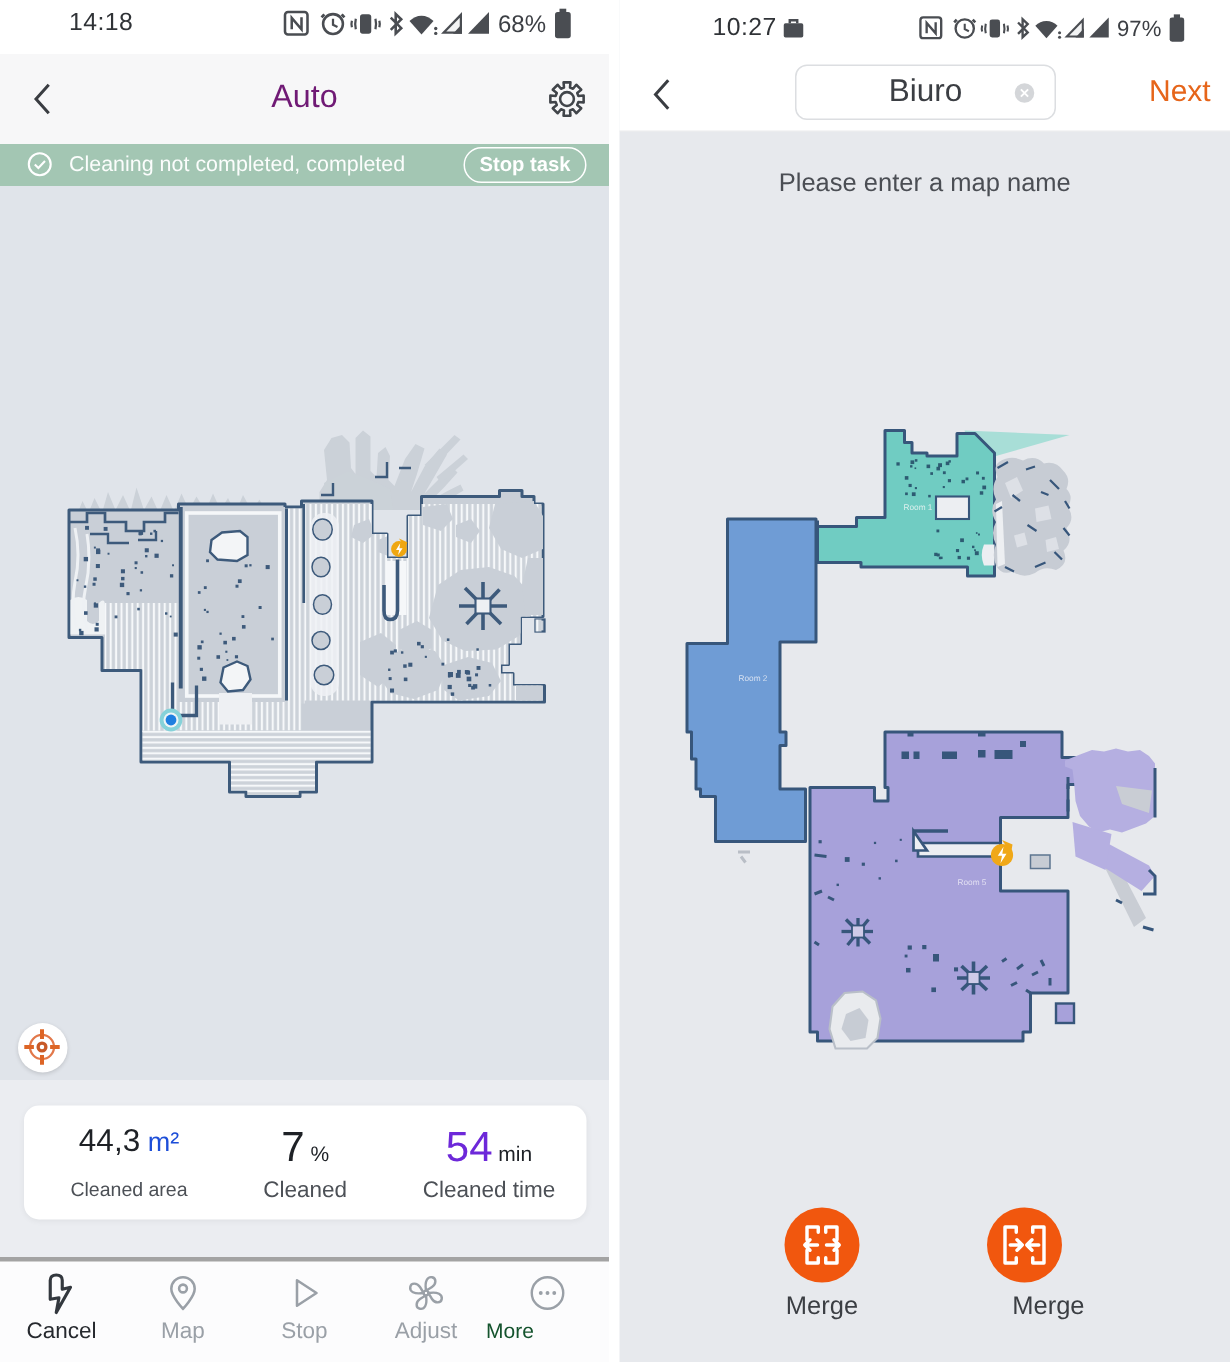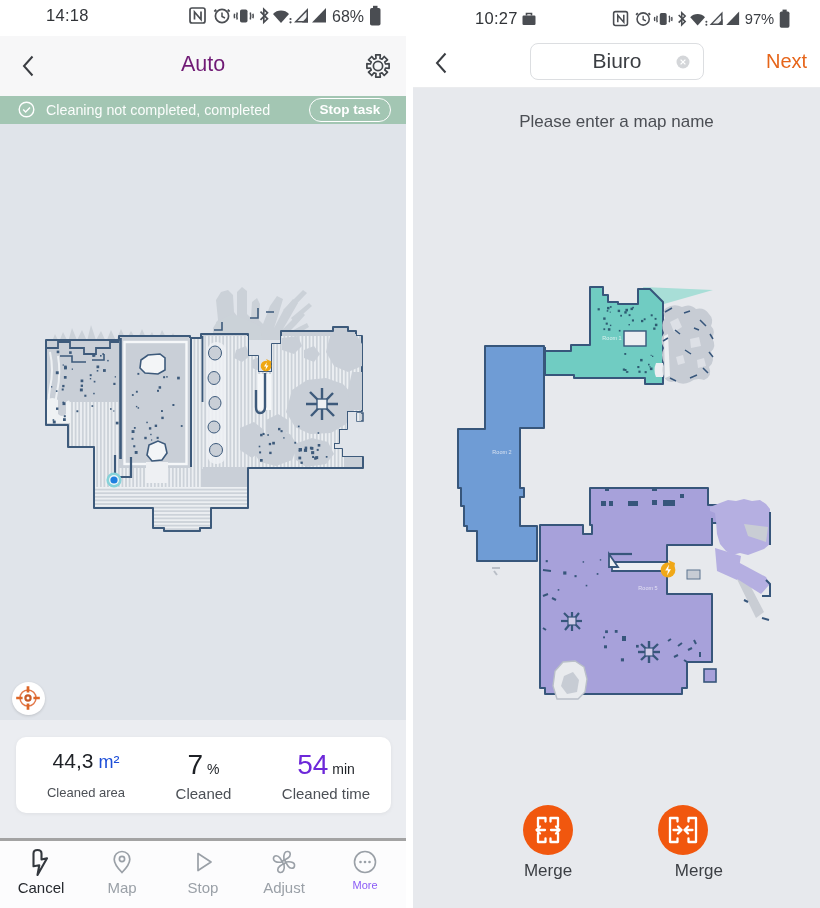--- a/index.html
+++ b/index.html
@@ -374,21 +374,21 @@
           </g>
         </svg></div>
     <div class="abs" style="left:243px;top:38px;width:82px;text-align:center;font-size:15px;color:#9aa0a7">Adjust</div>
 
     <div class="abs" style="left:351px;top:6px"><svg width="28" height="30" viewBox="0 0 28 30">
           <circle cx="14" cy="15" r="10.5" fill="none" stroke="#9aa0a7" stroke-width="1.6"></circle>
           <circle cx="9.5" cy="15" r="1.3" fill="#9aa0a7"></circle>
           <circle cx="14" cy="15" r="1.3" fill="#9aa0a7"></circle>
           <circle cx="18.5" cy="15" r="1.3" fill="#9aa0a7"></circle>
         </svg></div>
-    <div class="abs" style="left:324px;top:38px;width:82px;text-align:center;font-size:11px;color:#8b5cf6">More</div>
+    <div class="abs" style="left:324px;top:38px;width:82px;font-size:14px;color:#14532d">More</div>
   </div>
 </div>
 
 <div class="abs" style="left:406px;top:0;width:7px;height:908px;background:#fff"></div>
 
 <div class="abs" style="left:413px;top:0;width:407px;height:908px;background:#e7e9ed">
 
   <div class="abs" style="left:0;top:0;width:407px;height:88px;background:#fff;border-bottom:1px solid #ebecee"></div>
 
   <div class="abs" style="left:62px;top:9px;font-size:16.5px;color:#303337;letter-spacing:0.3px">10:27</div>

